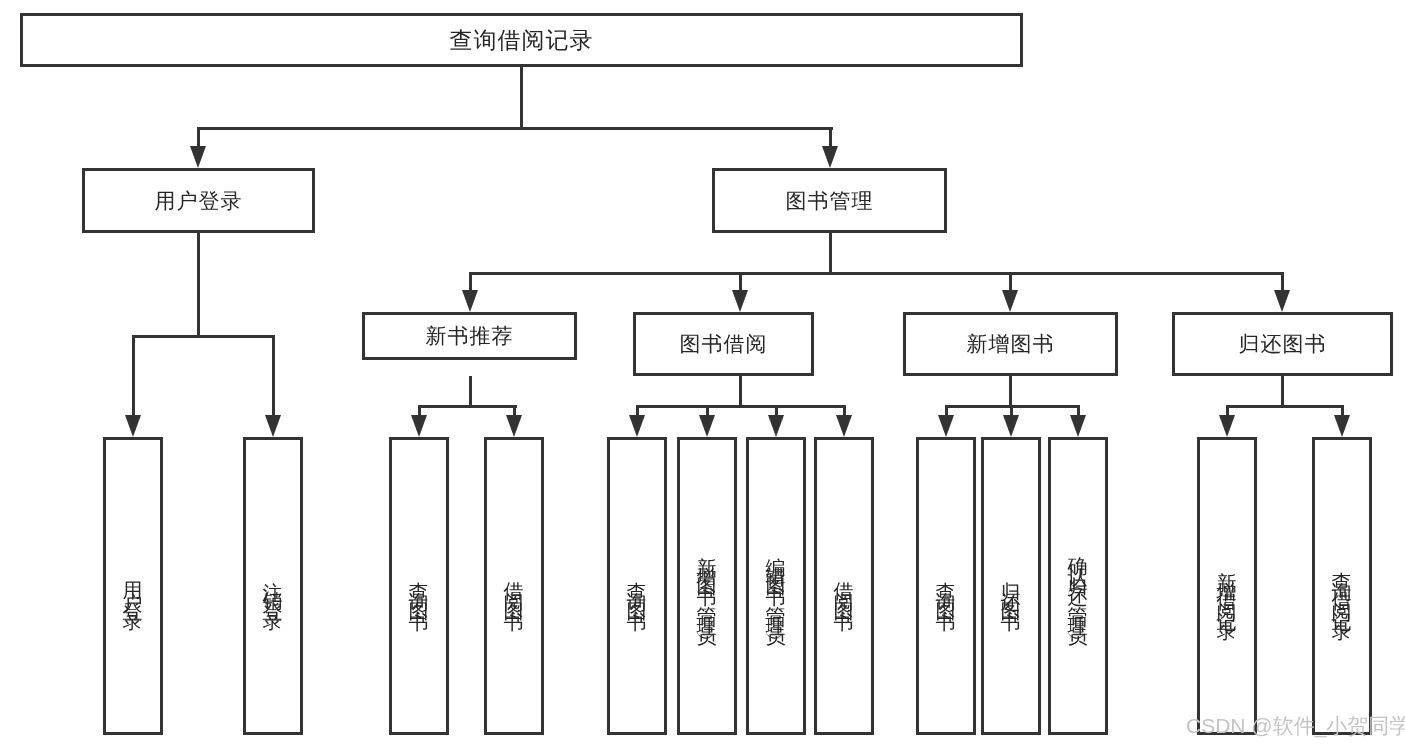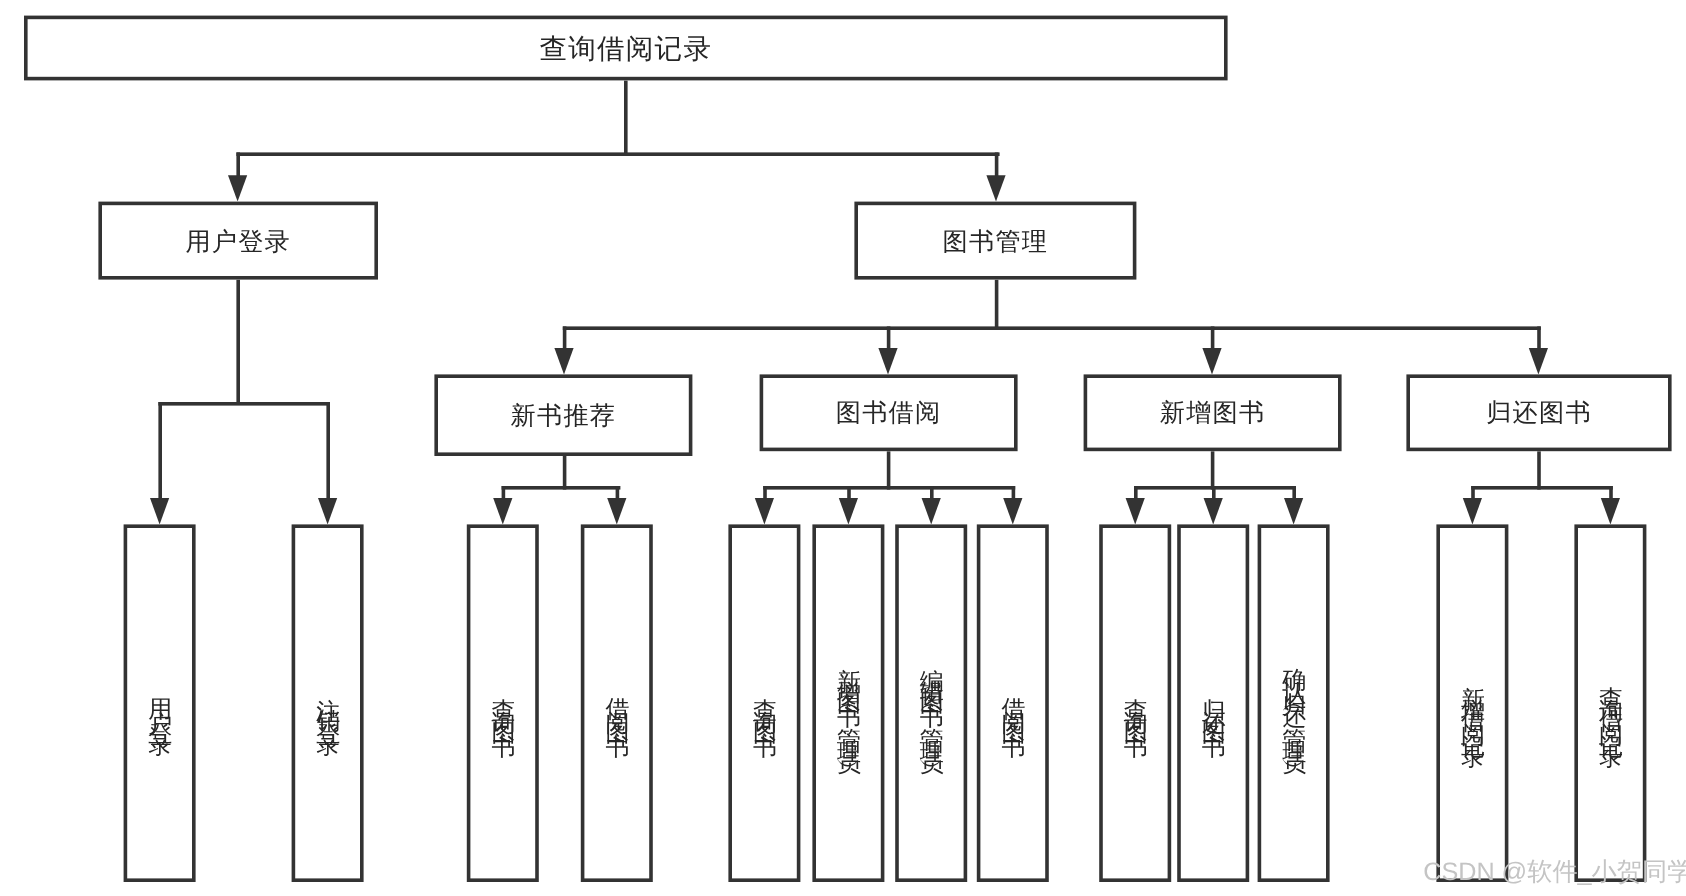--- a/index.html
+++ b/index.html
@@ -68,24 +68,24 @@
     <span>查询借阅记录</span>
   </div>
 
   <div class="box h2" style="left:82px;top:168px;width:233px;height:65px;">
     <span>用户登录</span>
   </div>
   <div class="box h2" style="left:712px;top:168px;width:235px;height:65px;">
     <span>图书管理</span>
   </div>
 
-  <div class="box h3" style="left:362px;top:312px;width:215px;height:68px;">
+  <div class="box h3" style="left:362px;top:312px;width:215px;height:48px;">
     <span>新书推荐</span>
   </div>
-  <div class="box h3" style="left:633px;top:312px;width:215px;height:64px;text-align:center;">
+  <div class="box h3" style="left:633px;top:312px;width:181px;height:64px;text-align:center;">
     <span>图书借阅</span>
   </div>
   <div class="box h3" style="left:903px;top:312px;width:215px;height:64px;">
     <span>新增图书</span>
   </div>
   <div class="box h3" style="left:1172px;top:312px;width:221px;height:64px;">
     <span>归还图书</span>
   </div>
 
   <div class="leaf" style="left:103px;">

